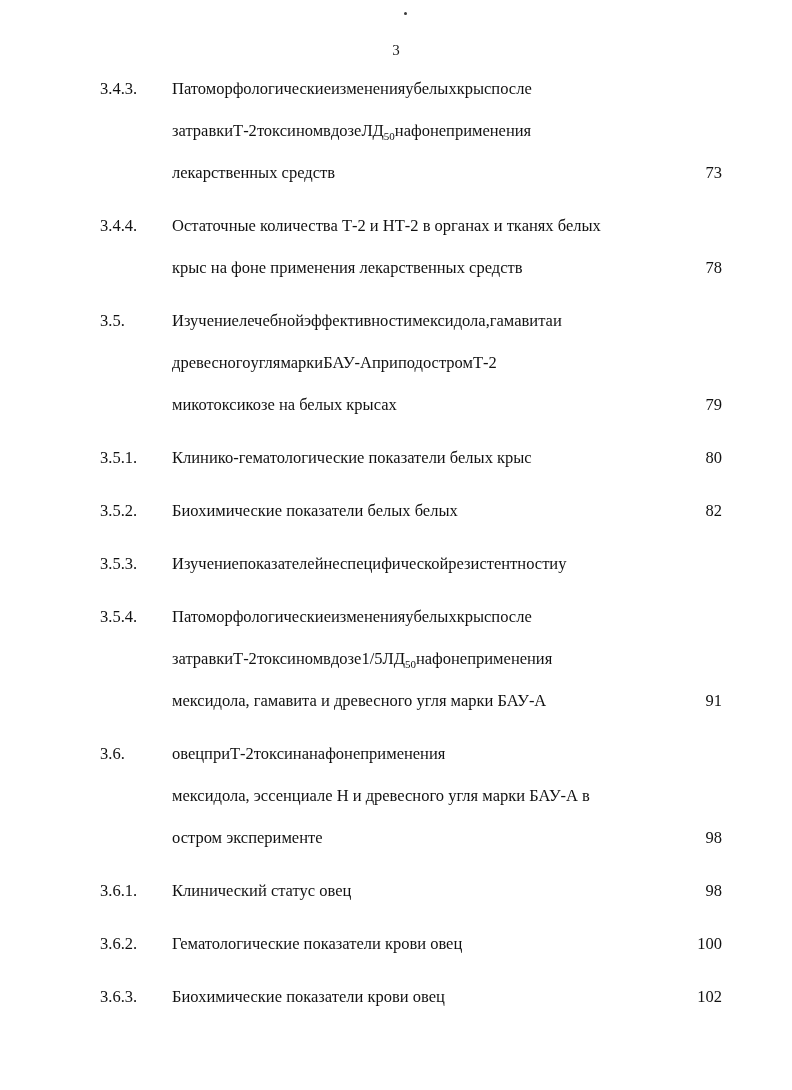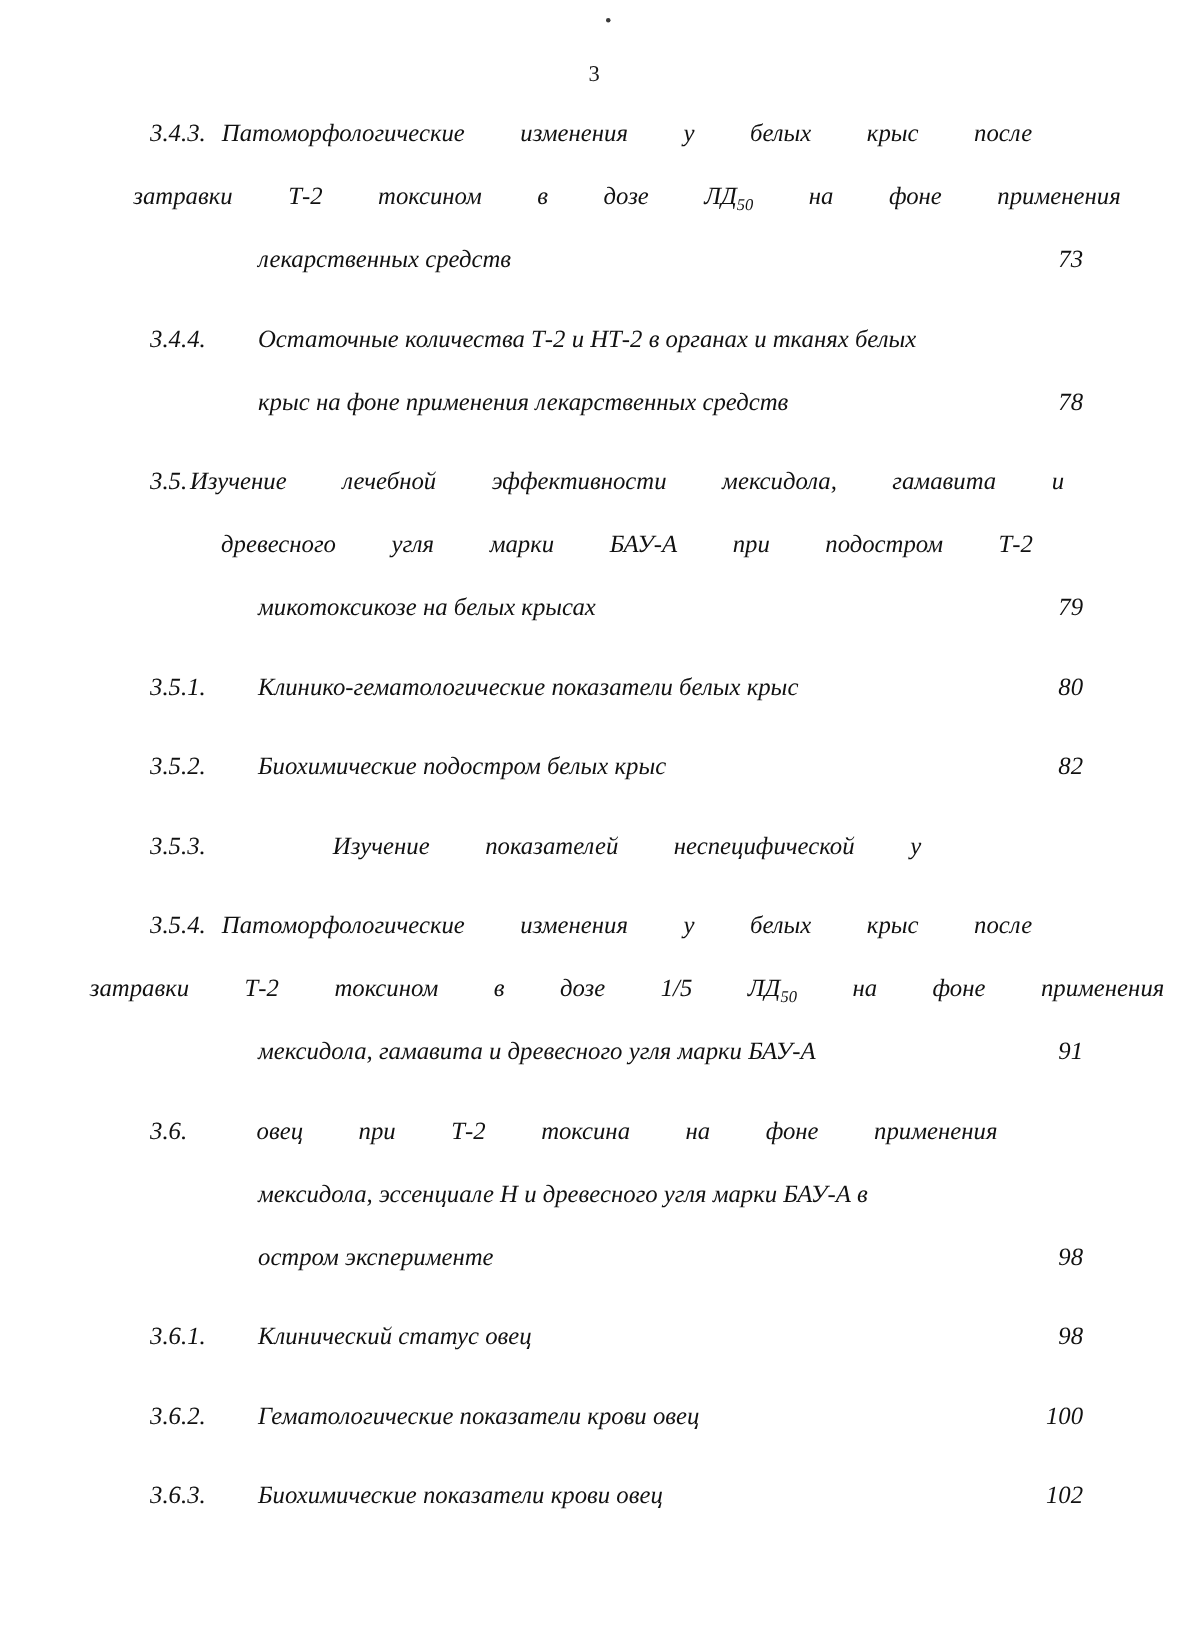--- a/index.html
+++ b/index.html
@@ -41,21 +41,20 @@
   .toc {
     position: absolute;
     top: 68px;
     left: 100px;
     width: 622px;
   }
   .entry {
     display: flex;
     align-items: flex-start;
     margin-bottom: 11px;
-    font-style: italic;
   }
   .num {
     width: 72px;
     flex: 0 0 72px;
     font-size: 16.5px;
     line-height: 42px;
     color: #111;
   }
   .body {
     flex: 1 1 auto;
@@ -68,23 +67,22 @@
     font-size: 16.5px;
     white-space: nowrap;
   }
   .line .txt {
     display: inline-block;
     vertical-align: baseline;
   }
   
   .line.justify .txt {
     display: flex;
-    justify-content: center;
+    justify-content: flex-start;
     width: 492px;
-    gap: 37px;
   }
   .line.justify .txt > span {
     white-space: pre;
   }
   .pg {
     position: absolute;
     right: 0;
     top: 0;
     width: 48px;
     text-align: right;
@@ -170,31 +168,32 @@
       </div>
       <div class="entry">
         <div class="num">3.5.1.</div>
         <div class="body">
           <div class="line"><span class="txt">Клинико-гематологические показатели белых крыс</span><span class="pg">80</span></div>
         </div>
       </div>
       <div class="entry">
         <div class="num">3.5.2.</div>
         <div class="body">
-          <div class="line"><span class="txt">Биохимические подостром белых крыс</span><span class="pg">82</span></div>
+          <div class="line"><span class="txt">Биохимические показатели белых белых</span><span class="pg">82</span></div>
         </div>
       </div>
       <div class="entry">
         <div class="num">3.5.3.</div>
         <div class="body">
           <div class="line justify">
             <span class="txt">
               <span>Изучение</span>
               <span>показателей</span>
               <span>неспецифической</span>
+              <span>резистентности</span>
               <span>у</span>
             </span>
           </div>
         </div>
       </div>
       <div class="entry">
         <div class="num">3.5.4.</div>
         <div class="body">
           <div class="line justify">
             <span class="txt">

